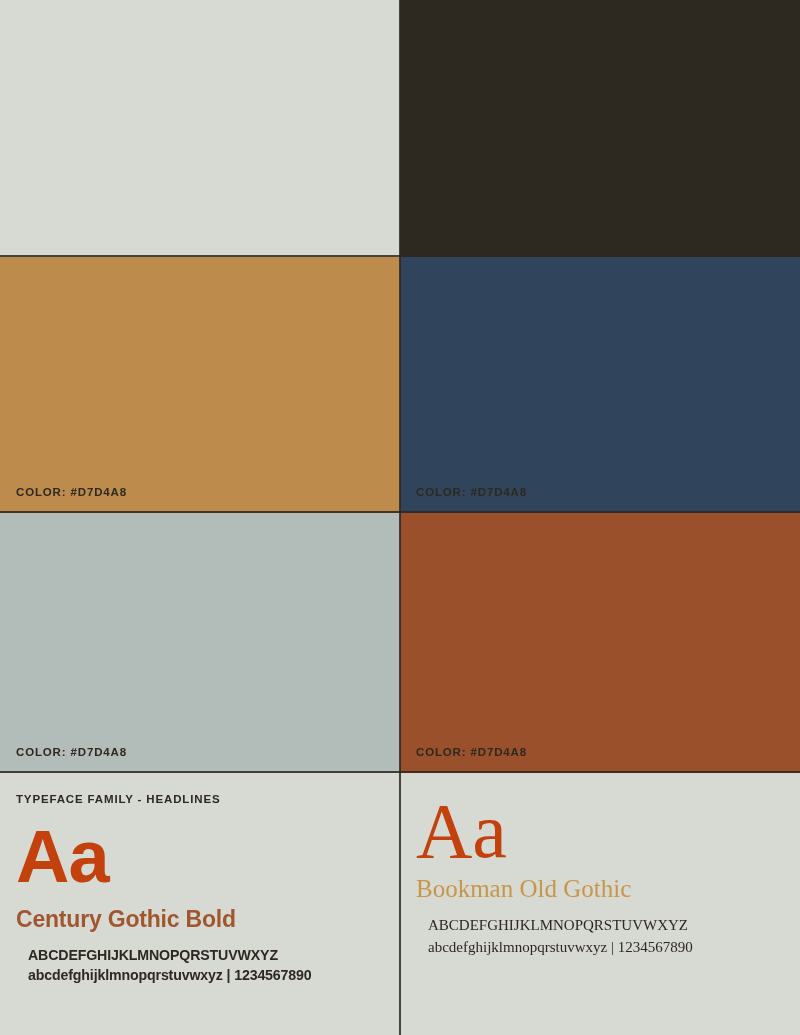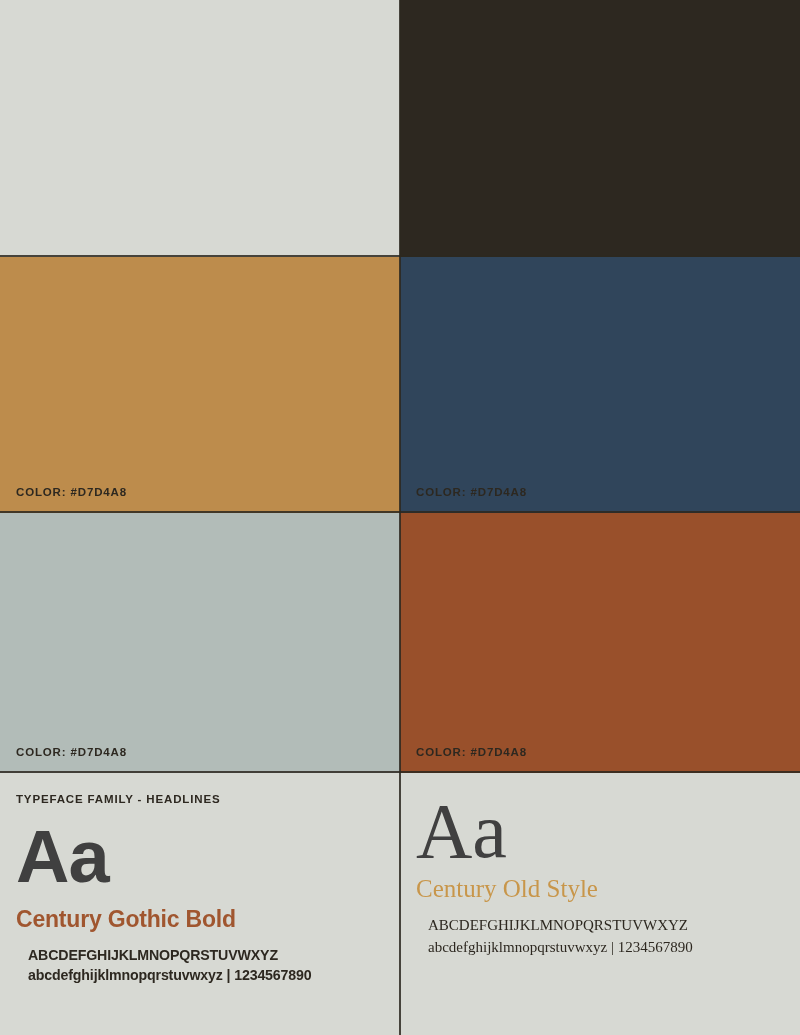--- a/index.html
+++ b/index.html
@@ -85,21 +85,21 @@
   }
   .type-kicker {
     font-size: 11.5px;
     font-weight: 700;
     letter-spacing: 0.85px;
     color: #2d2820;
     margin: 0 0 16px 0;
     white-space: nowrap;
   }
   .type-aa {
-    color: #404040;
+    color: #c2410c;
     line-height: .98;
     margin: 0;
     white-space: nowrap;
   }
   .type-aa.sans {
     font-family: "Liberation Sans", sans-serif;
     font-weight: 700;
     font-size: 74px;
     letter-spacing: -1px;
   }
@@ -184,21 +184,21 @@
       <p class="type-aa sans">Aa</p>
       <p class="type-name sans" id="headline-family" style="color: rgb(160, 86, 47); margin-top: 12px;">Century Gothic Bold</p>
       <div class="glyphs sans">
         <span class="glyph-row">ABCDEFGHIJKLMNOPQRSTUVWXYZ</span>
         <span class="glyph-row">abcdefghijklmnopqrstuvwxyz  |  1234567890</span>
       </div>
     </div>
 
     <div class="type-panel">
       <p class="type-aa serif">Aa</p>
-      <p class="type-name serif" id="body-family" style="color: rgb(200, 150, 74);">Century Old Style</p>
+      <p class="type-name serif" id="body-family" style="color: rgb(200, 150, 74);">Bookman Old Gothic</p>
       <div class="glyphs serif">
         <span class="glyph-row">ABCDEFGHIJKLMNOPQRSTUVWXYZ</span>
         <span class="glyph-row">abcdefghijklmnopqrstuvwxyz  |  1234567890</span>
       </div>
     </div>
   </div>
 
   <div class="hline" style="top:255px"></div>
   <div class="hline" style="top:511px"></div>
   <div class="hline" style="top:771px"></div>

